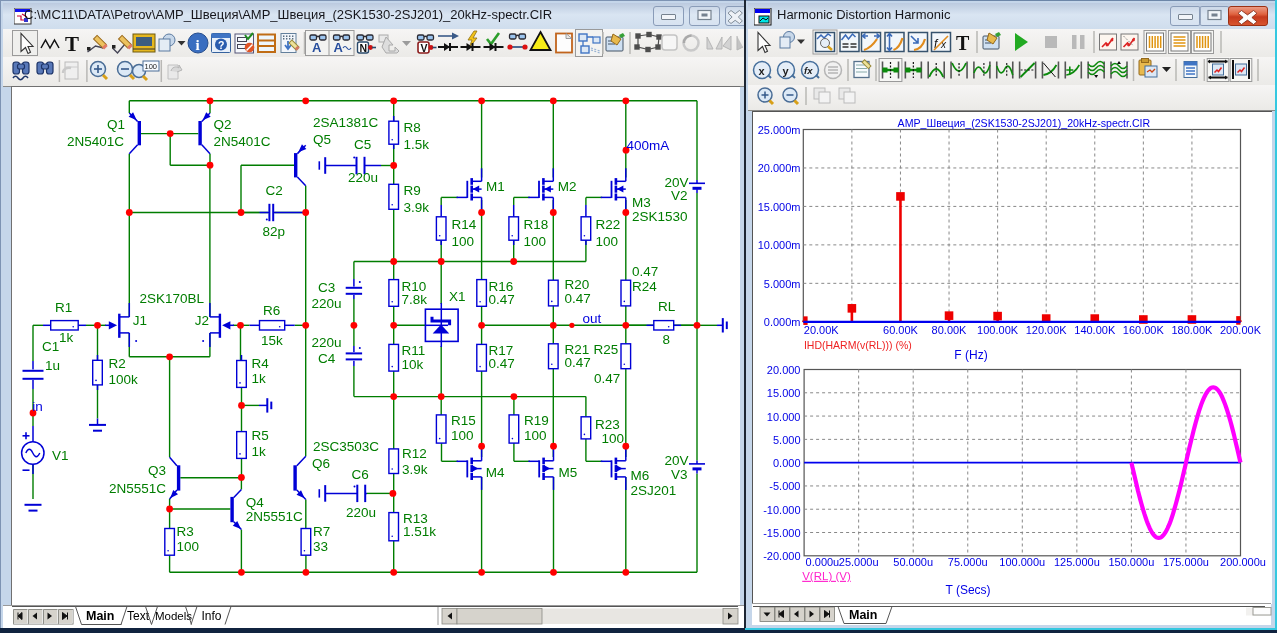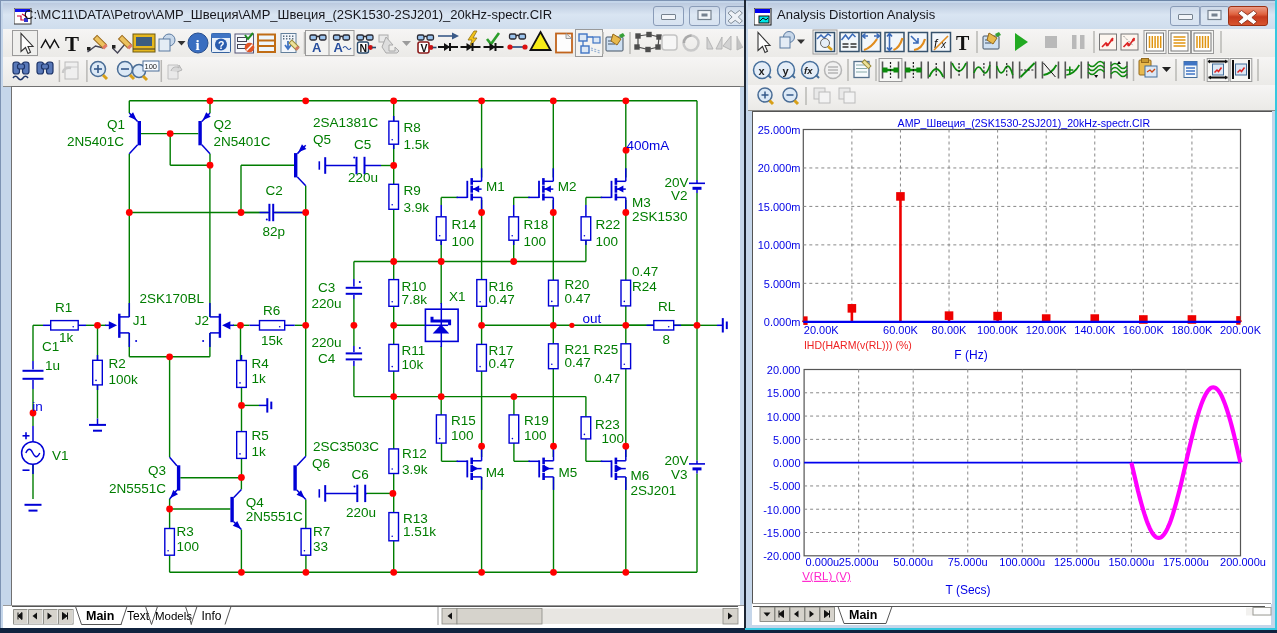--- a/index.html
+++ b/index.html
@@ -742,21 +742,21 @@
 <text x="582.5" y="323.2" font-size="13.5" fill="#0000dd" text-anchor="start" font-weight="normal">out</text>
     </svg>
 <div class="win" style="left:745px;top:0;width:532px;height:633px;background:#c5d6ea;border:1px solid #6d86a8;">
 <div class="tbar" style="width:528px;"></div>
 <svg style="position:absolute;left:8px;top:7px" width="18" height="18">
         <rect x="0" y="0" width="17" height="17" fill="#fff" stroke="#111"></rect>
         <rect x="1" y="1" width="15" height="4" fill="#0000ee"></rect>
         <rect x="5" y="8" width="10" height="7" fill="#00e5e5" stroke="#111"></rect>
         <path d="M6 13 l3 -3 l3 2 l2 -2" stroke="#111" fill="none"></path>
       </svg>
-<div class="ttext" style="left:31px;">Analysis Distortion Analysis</div>
+<div class="ttext" style="left:31px;">Harmonic Distortion Harmonic</div>
 <div class="wbtn" style="left:424px;top:5px;"></div>
 <div style="position:absolute;left:432px;top:13px;width:13px;height:3.5px;background:#f2f5f9;border:1px solid #76828f;border-radius:1px;"></div>
 <div class="wbtn" style="left:453px;top:5px;"></div>
 <svg style="position:absolute;left:453px;top:5px" width="31" height="19">
         <rect x="9" y="4.5" width="13" height="9" fill="#f2f5f9" stroke="#76828f" stroke-width="1.2"></rect>
         <rect x="12.5" y="7.5" width="6" height="3" fill="#76828f"></rect>
       </svg>
 <div class="wbtn" style="left:482px;top:5px;width:38px;background:linear-gradient(#eb9b85,#e0633f 40%,#c63a1d 55%,#d8552f);border-color:#9c3013;"></div>
 <svg style="position:absolute;left:482px;top:5px" width="40" height="19">
         <path d="M13.5 4.5 l6 4.4 6 -4.4 3.4 2.8 -5 4.2 5 4.2 -3.4 2.8 -6 -4.4 -6 4.4 -3.4 -2.8 5 -4.2 -5 -4.2 Z" fill="#fdfdfd" stroke="#7a2410" stroke-width="0.8"></path>

